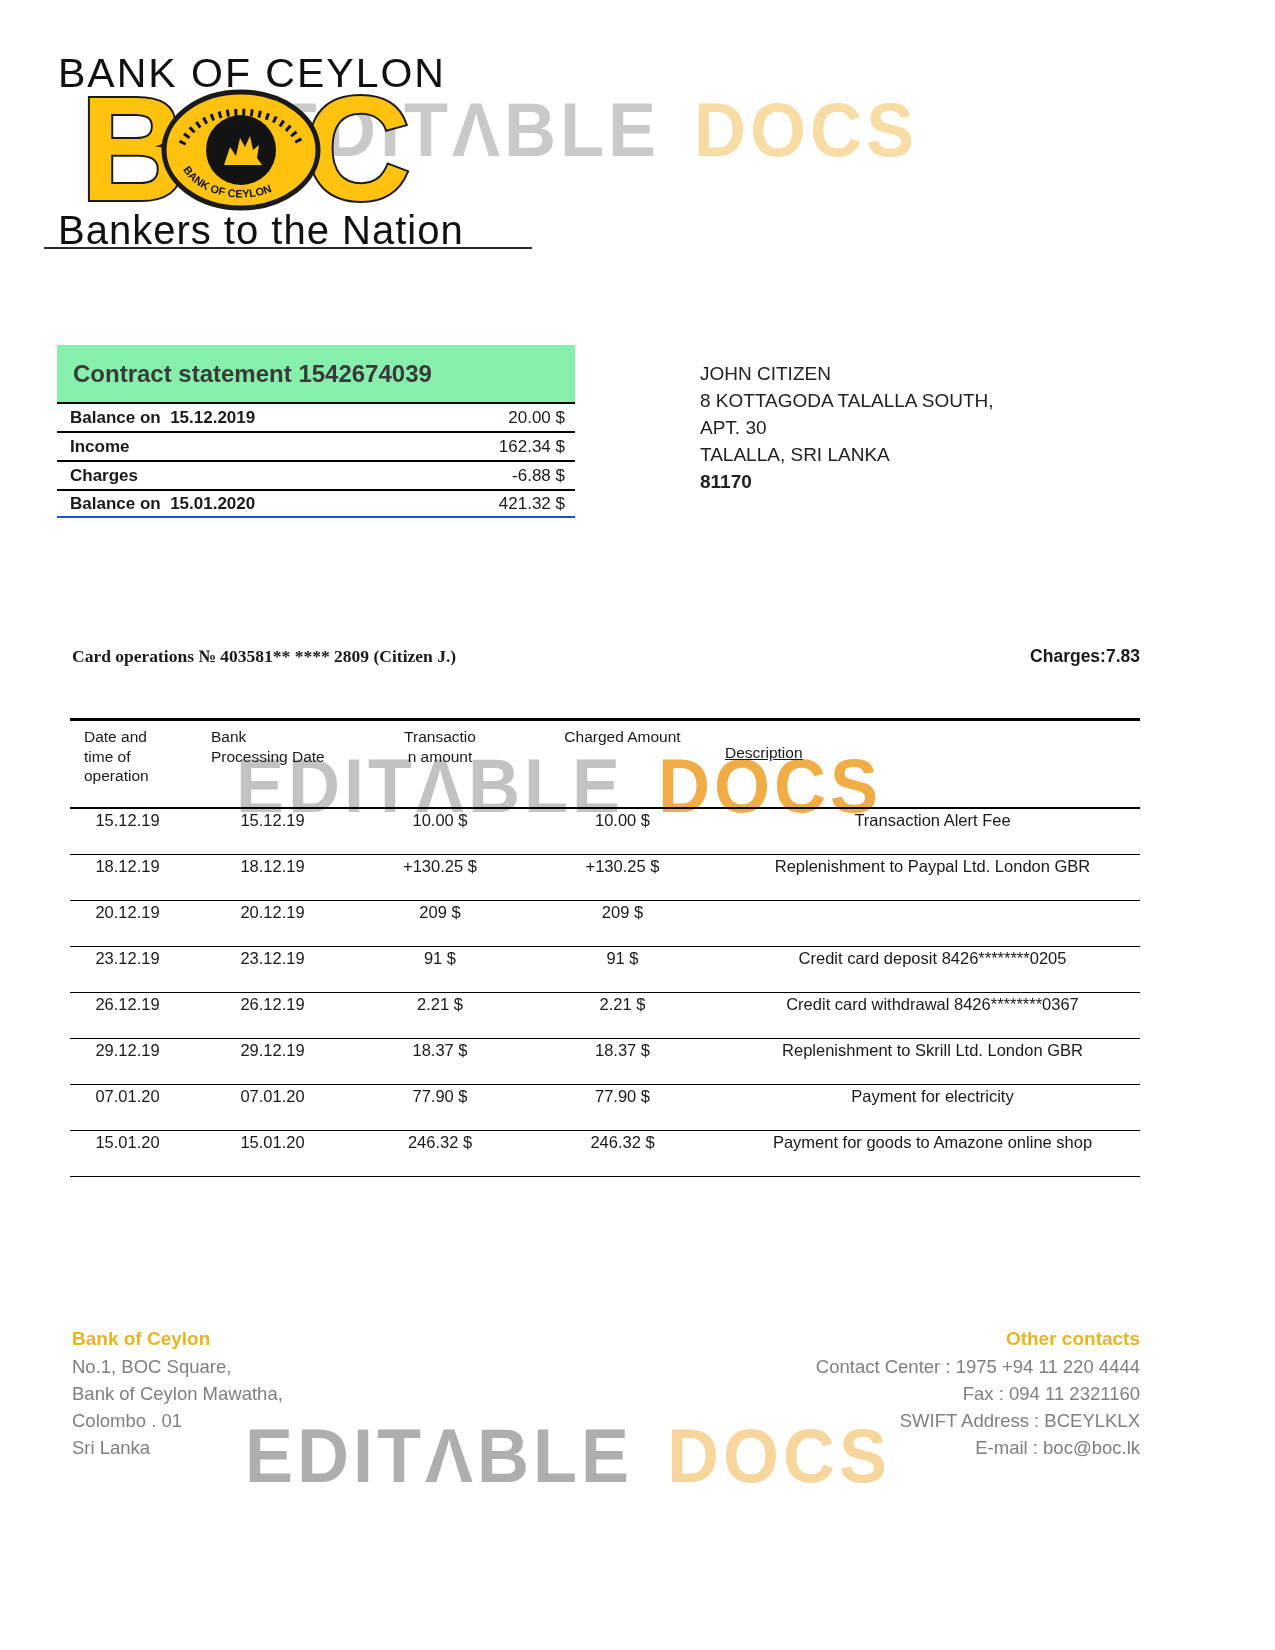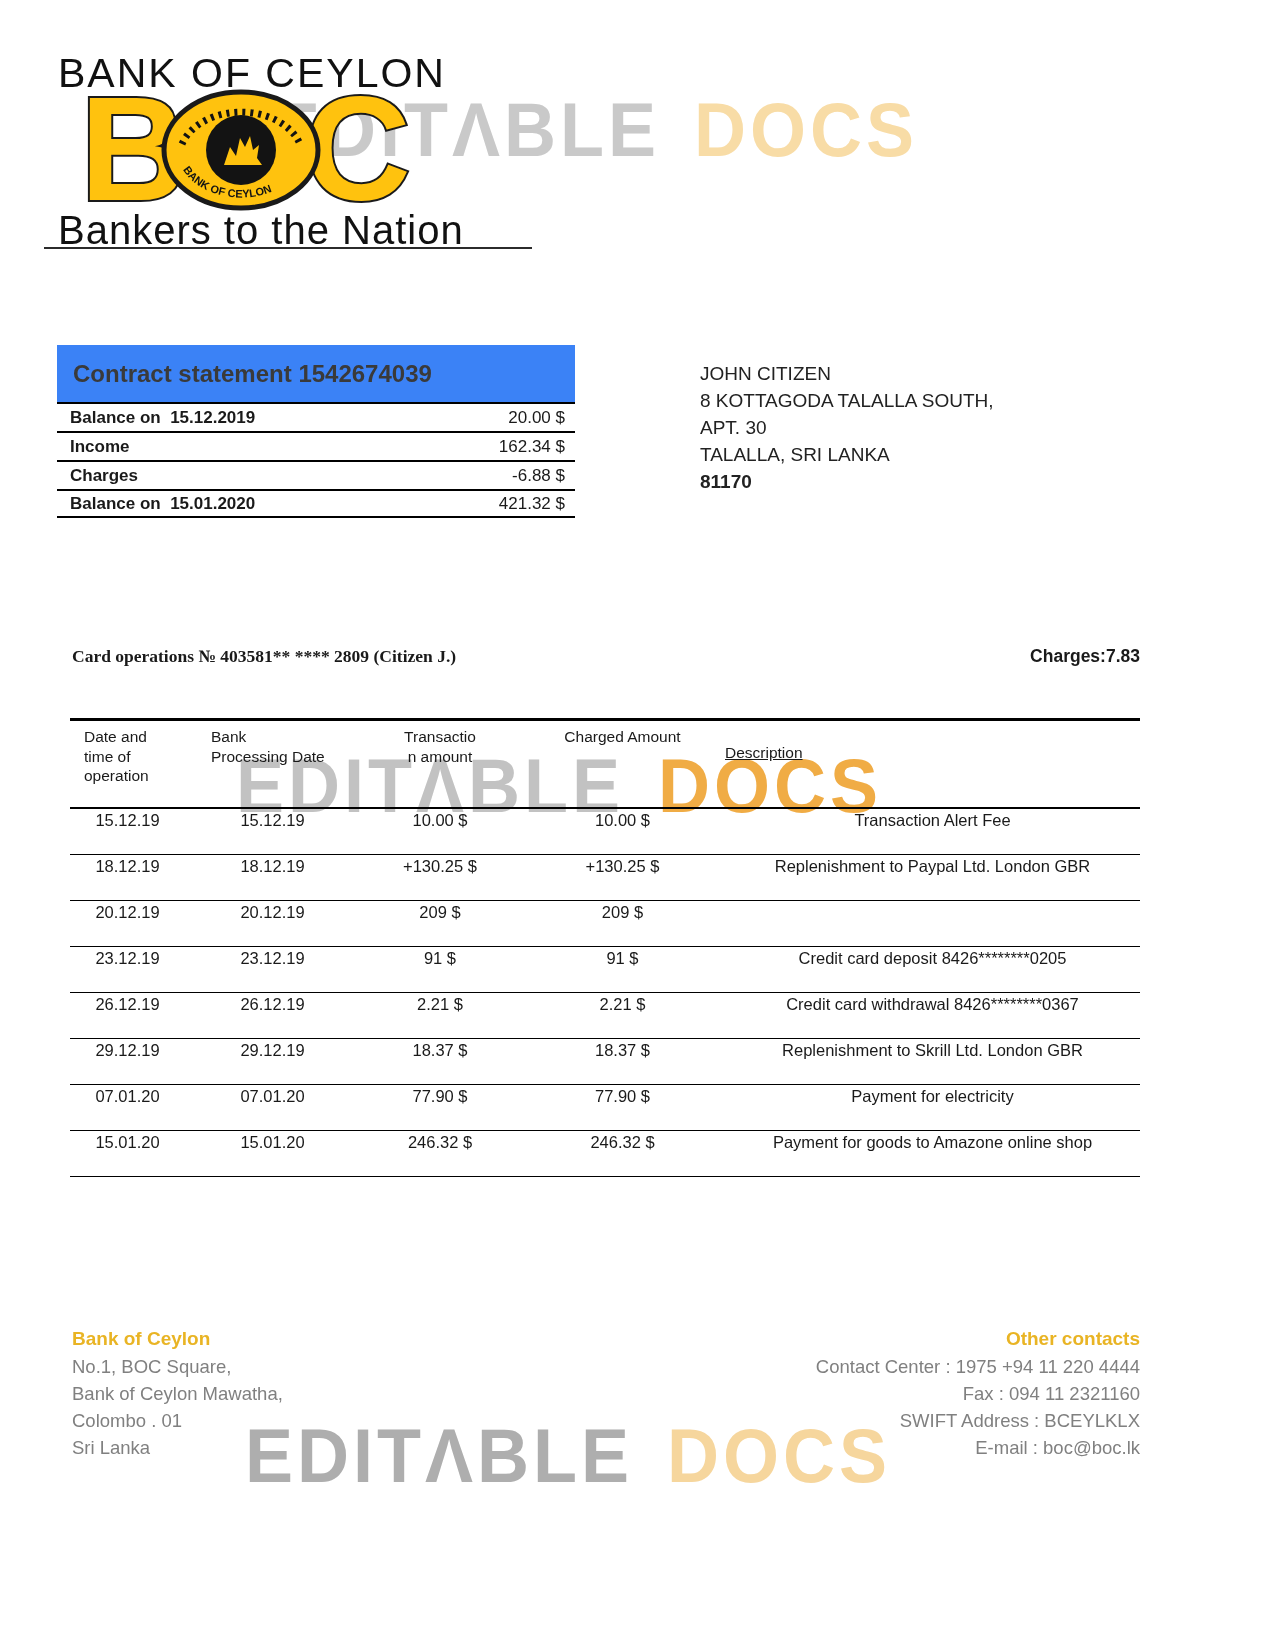--- a/index.html
+++ b/index.html
@@ -34,30 +34,30 @@
   .logo-svg { position:absolute; left:56px; top:88px; }
   .tagline {
     position:absolute; left:58px; top:208px;
     font-size:40px; color:#111; letter-spacing:1px;
   }
   .logo-rule { position:absolute; left:44px; top:247px; width:488px; height:2px; background:#2b2b2b; }
 
   
   .stmt-title-box {
     position:absolute; left:57px; top:345px; width:518px; height:57px;
-    background:#3b82f6; display:flex; align-items:center; padding-left:16px;
+    background:#86efac; display:flex; align-items:center; padding-left:16px;
   }
   .stmt-title { font-size:24px; font-weight:700; color:#3a3a3a; }
   .stmt-table { position:absolute; left:57px; top:402px; width:518px; }
   .stmt-row {
     height:29px; border-top:2px solid #000;
     display:flex; align-items:center; justify-content:space-between;
     font-size:17px;
   }
-  .stmt-row:last-child { border-bottom:2px solid #000000; }
+  .stmt-row:last-child { border-bottom:2px solid #1d4ed8; }
   .stmt-label { font-weight:700; padding-left:13px; white-space:pre; }
   .stmt-value { padding-right:10px; }
 
   
   .recipient { position:absolute; left:700px; top:360px; font-size:19px; line-height:27px; color:#222; }
   .recipient .postal { font-weight:700; }
 
   
   .card-title { position:absolute; left:72px; top:646px; font-size:17.5px; font-weight:700;font-family:Liberation Serif, serif; }
   .card-charges { position:absolute; right:135px; top:646px; font-size:17.5px; font-weight:700; }

